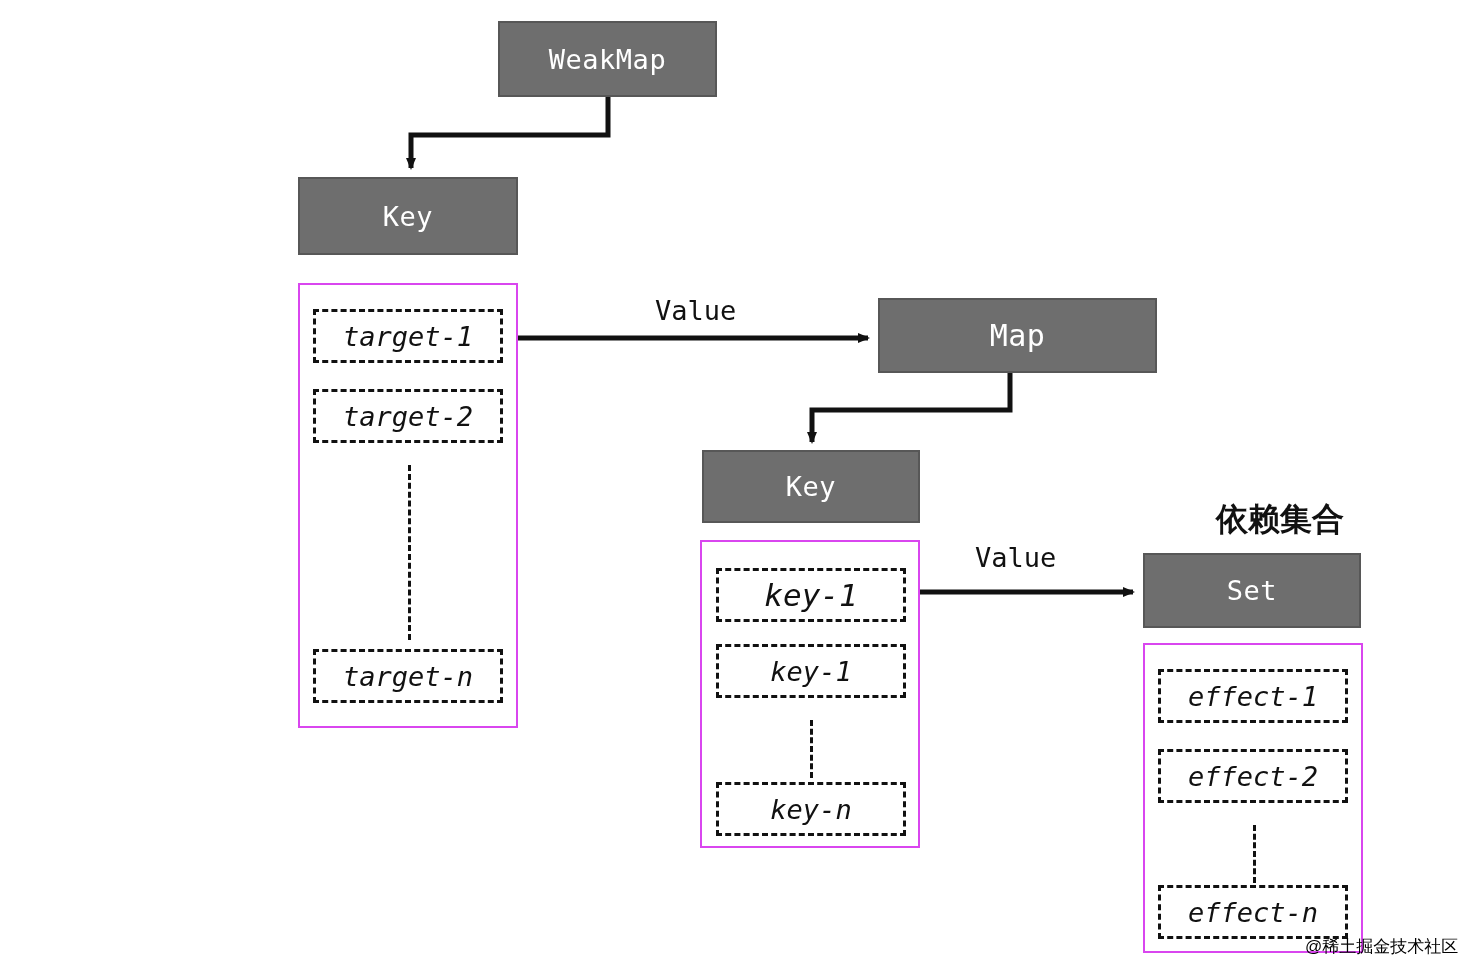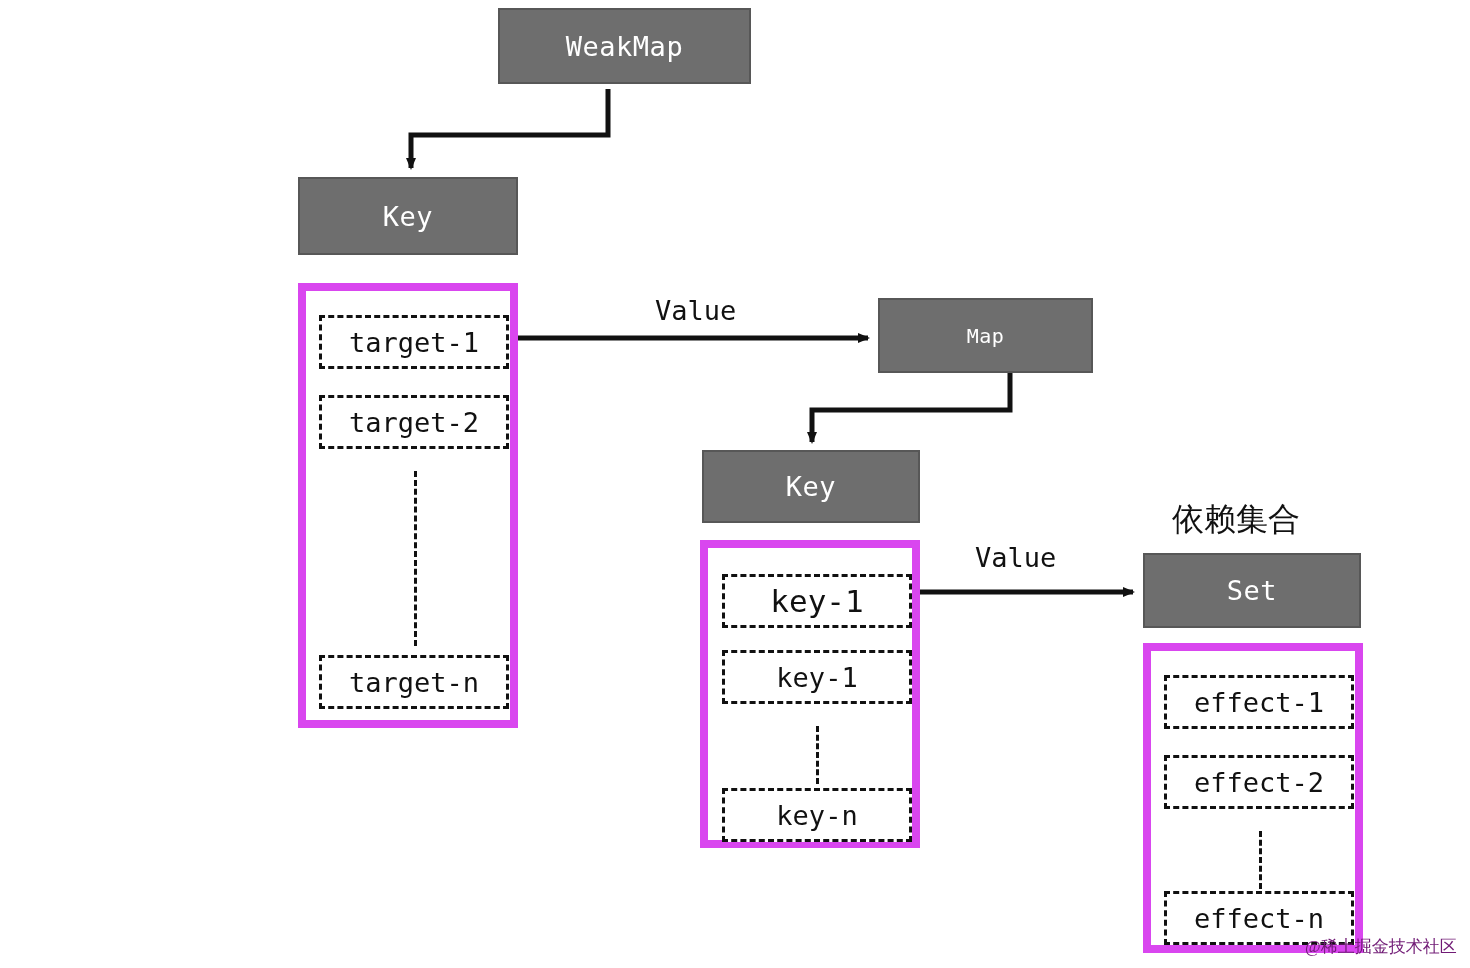--- a/index.html
+++ b/index.html
@@ -30,22 +30,23 @@
     align-items: center;
     justify-content: center;
     color: #ffffff;
     font-family: "DejaVu Sans Mono", monospace;
     letter-spacing: 0.5px;
   }
   
   .container-box {
     position: absolute;
     background: #ffffff;
-    border: 8px solid #d946ef;
+    border: 2px solid #d946ef;
     box-sizing: border-box;
+    font-style: italic;
   }
   
   .cell {
     position: absolute;
     border: 3px dashed #111111;
     box-sizing: border-box;
     display: flex;
     align-items: center;
     justify-content: center;
     color: #111111;
@@ -62,27 +63,28 @@
   .edge-label {
     position: absolute;
     color: #111111;
     font-family: "DejaVu Sans Mono", monospace;
     white-space: nowrap;
   }
   .cn-label {
     position: absolute;
     color: #111111;
     font-family: "DejaVu Sans", sans-serif;
-    font-weight: 400;
+    font-weight: 700;
     white-space: nowrap;
+    margin-left: 44px;
   }
   .watermark {
     position: absolute;
-    color: #701a75;
-    font-family: Liberation Serif, serif;
+    color: #000000;
+    font-family: Liberation Sans, sans-serif;
     white-space: nowrap;
   }
   svg.wires {
     position: absolute;
     left: 0; top: 0;
     width: 1470px;
     height: 968px;
     overflow: visible;
     pointer-events: none;
   }
@@ -109,21 +111,21 @@
 
     <g>
       <path d="M 1010 373 L 1010 410 L 812 410 L 812 442" fill="none" stroke="#111111" stroke-width="5" marker-end="url(#arrowhead)"></path>
     </g>
 
     <g>
       <path d="M 910 592 L 1133 592" fill="none" stroke="#111111" stroke-width="5" marker-end="url(#arrowhead)"></path>
     </g>
   </svg>
 
-  <div class="gbox" style="left:498px; top:8px; width:253px; height:76px; font-size:27px;">
+  <div class="gbox" style="left:498px; top:21px; width:219px; height:76px; font-size:27px;">
     <span>WeakMap</span>
   </div>
 
   <div class="gbox" style="left:298px; top:177px; width:220px; height:78px; font-size:27px;">
     <span>Key</span>
   </div>
 
   <div class="container-box" style="left:298px; top:283px; width:220px; height:445px;">
     <div class="cell" style="left:13px; top:24px; width:190px; height:54px; font-size:27px;">
       <span>target-1</span>
@@ -132,21 +134,21 @@
       <span>target-2</span>
     </div>
     <div class="vdots" style="left:108px; top:180px; height:175px;"></div>
     <div class="cell" style="left:13px; top:364px; width:190px; height:54px; font-size:27px;">
       <span>target-n</span>
     </div>
   </div>
 
   <div class="edge-label" style="left:655px; top:295px; font-size:27px;">Value</div>
 
-  <div class="gbox" style="left:878px; top:298px; width:215px; height:75px; font-size:20px;">
+  <div class="gbox" style="left:878px; top:298px; width:279px; height:75px; font-size:30px;">
     <span>Map</span>
   </div>
 
   <div class="gbox" style="left:702px; top:450px; width:218px; height:73px; font-size:27px;">
     <span>Key</span>
   </div>
 
   <div class="container-box" style="left:700px; top:540px; width:220px; height:308px;">
     <div class="cell" style="left:14px; top:26px; width:190px; height:54px; font-size:31px;">
       <span>key-1</span>

